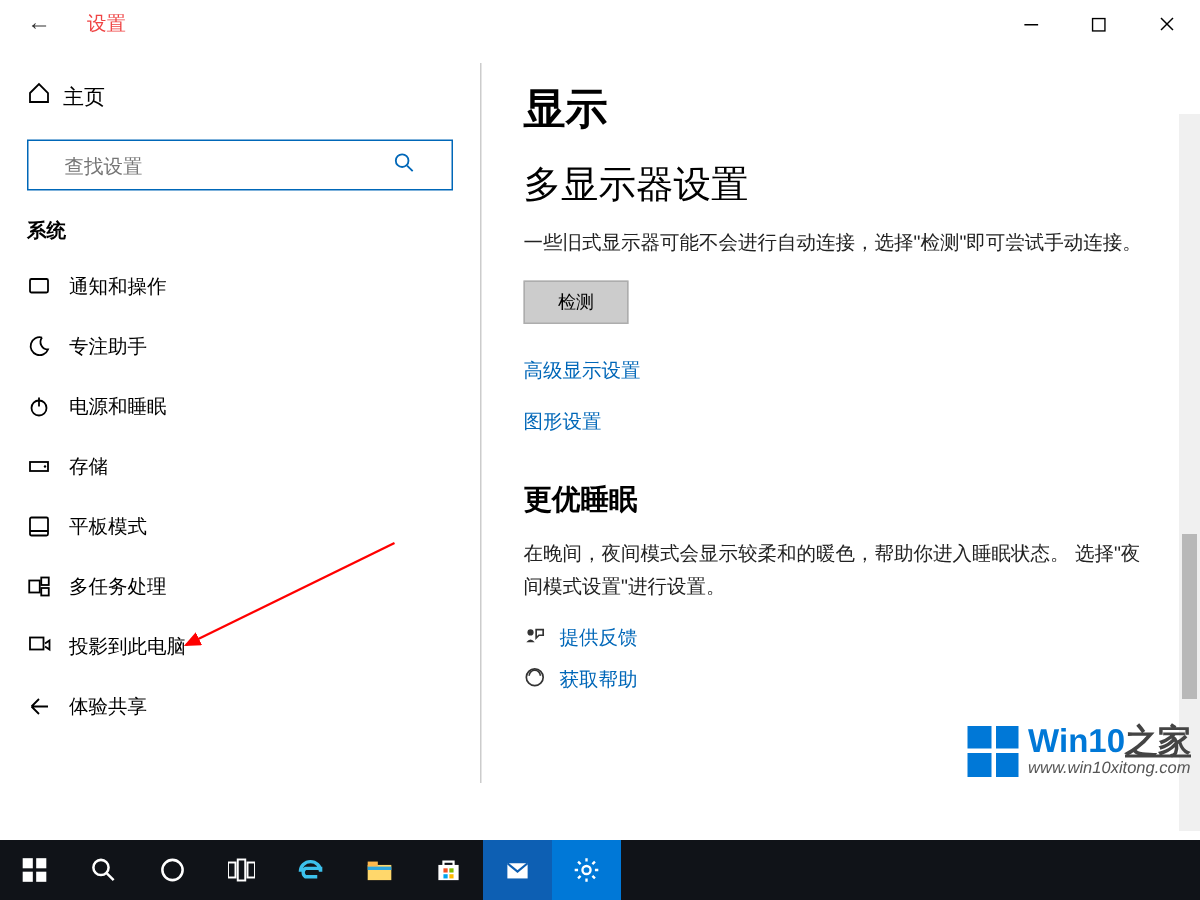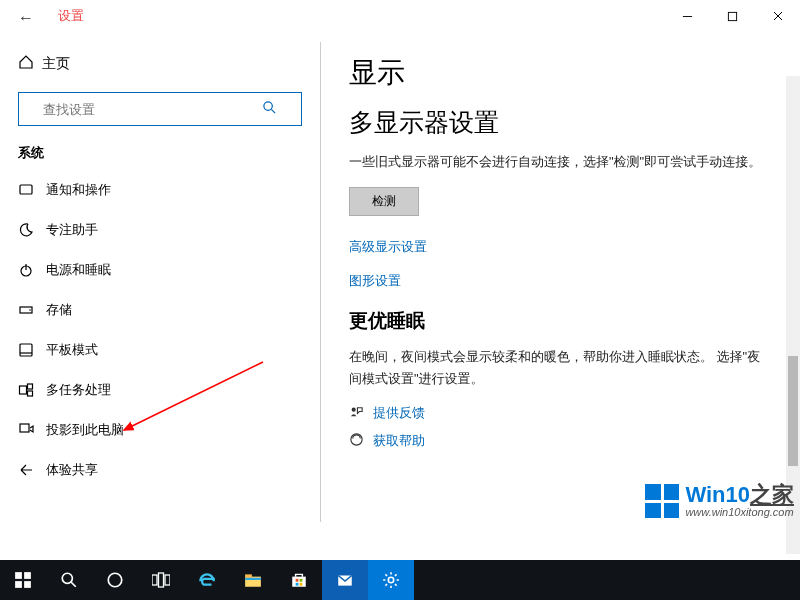--- a/index.html
+++ b/index.html
@@ -15,26 +15,26 @@
 .home .hicon { width: 24px; font-size: 16px; }
 .searchbox { margin: 8px 18px 14px 18px; height: 34px; border: 1px solid #0067b8; display: flex; align-items: center; padding: 0 24px; }
 .searchbox input { flex: 1; border: none; outline: none; font-size: 13px; color: #666; background: transparent; }
 .searchbox .sicon { color: #0067b8; font-size: 15px; }
 .grouplabel { padding: 4px 18px 8px 18px; font-size: 13px; font-weight: 600; color: #000; }
 .navitem { display: flex; align-items: center; padding: 11px 18px; font-size: 13px; color: #000; cursor: pointer; }
 .navitem .nicon { width: 28px; display: flex; align-items: center; justify-content: flex-start; }
 .navitem .nicon svg { width: 16px; height: 16px; }
 .sep { width: 1px; background: #ccc; height: 480px; margin-top: 10px; }
 .content { flex: 1; padding: 22px 30px 0 28px; position: relative; overflow: hidden; }
-.h1 { font-size: 28px; font-weight: 400; margin-bottom: 14px; }
+.h1 { font-size: 28px; font-weight: 700; margin-bottom: 14px; }
 .h2 { font-size: 25px; font-weight: 400; margin-bottom: 12px; }
 .para { font-size: 13px; color: #222; line-height: 1.7; margin-bottom: 14px; }
 .btn { display: inline-block; background: #ccc; border: 1px solid #adadad; padding: 5px 22px; font-size: 12px; margin-bottom: 22px; cursor: pointer; }
 .link { font-size: 13px; color: #0067b8; margin-bottom: 16px; cursor: pointer; display: block; }
-.h2b { font-size: 19px; font-weight: 600; margin-top: 18px; margin-bottom: 12px; }
+.h2b { font-size: 19px; font-weight: 600; margin-top: 30px; margin-bottom: 12px; }
 .helprow { display: flex; align-items: center; font-size: 13px; color: #0067b8; margin-bottom: 10px; cursor: pointer; }
 .helprow .hi { width: 24px; color: #333; font-size: 14px; }
 .scrollbar { position: absolute; right: 0; top: 44px; width: 14px; height: 478px; background: #f0f0f0; }
 .scrollthumb { position: absolute; right: 2px; top: 280px; width: 10px; height: 110px; background: #b8b8b8; }
 .arrow { position: absolute; pointer-events: none; }
 .taskbar { width: 800px; height: 40px; background: #101318; display: flex; align-items: center; }
 .tbitem { width: 46px; height: 40px; display: flex; align-items: center; justify-content: center; color: #fff; }
 .tbitem svg { width: 18px; height: 18px; }
 .tbitem.active { background: #0078d7; }
 .watermark { position: absolute; right: 6px; bottom: 42px; display: flex; align-items: center; gap: 6px; pointer-events: none; }

